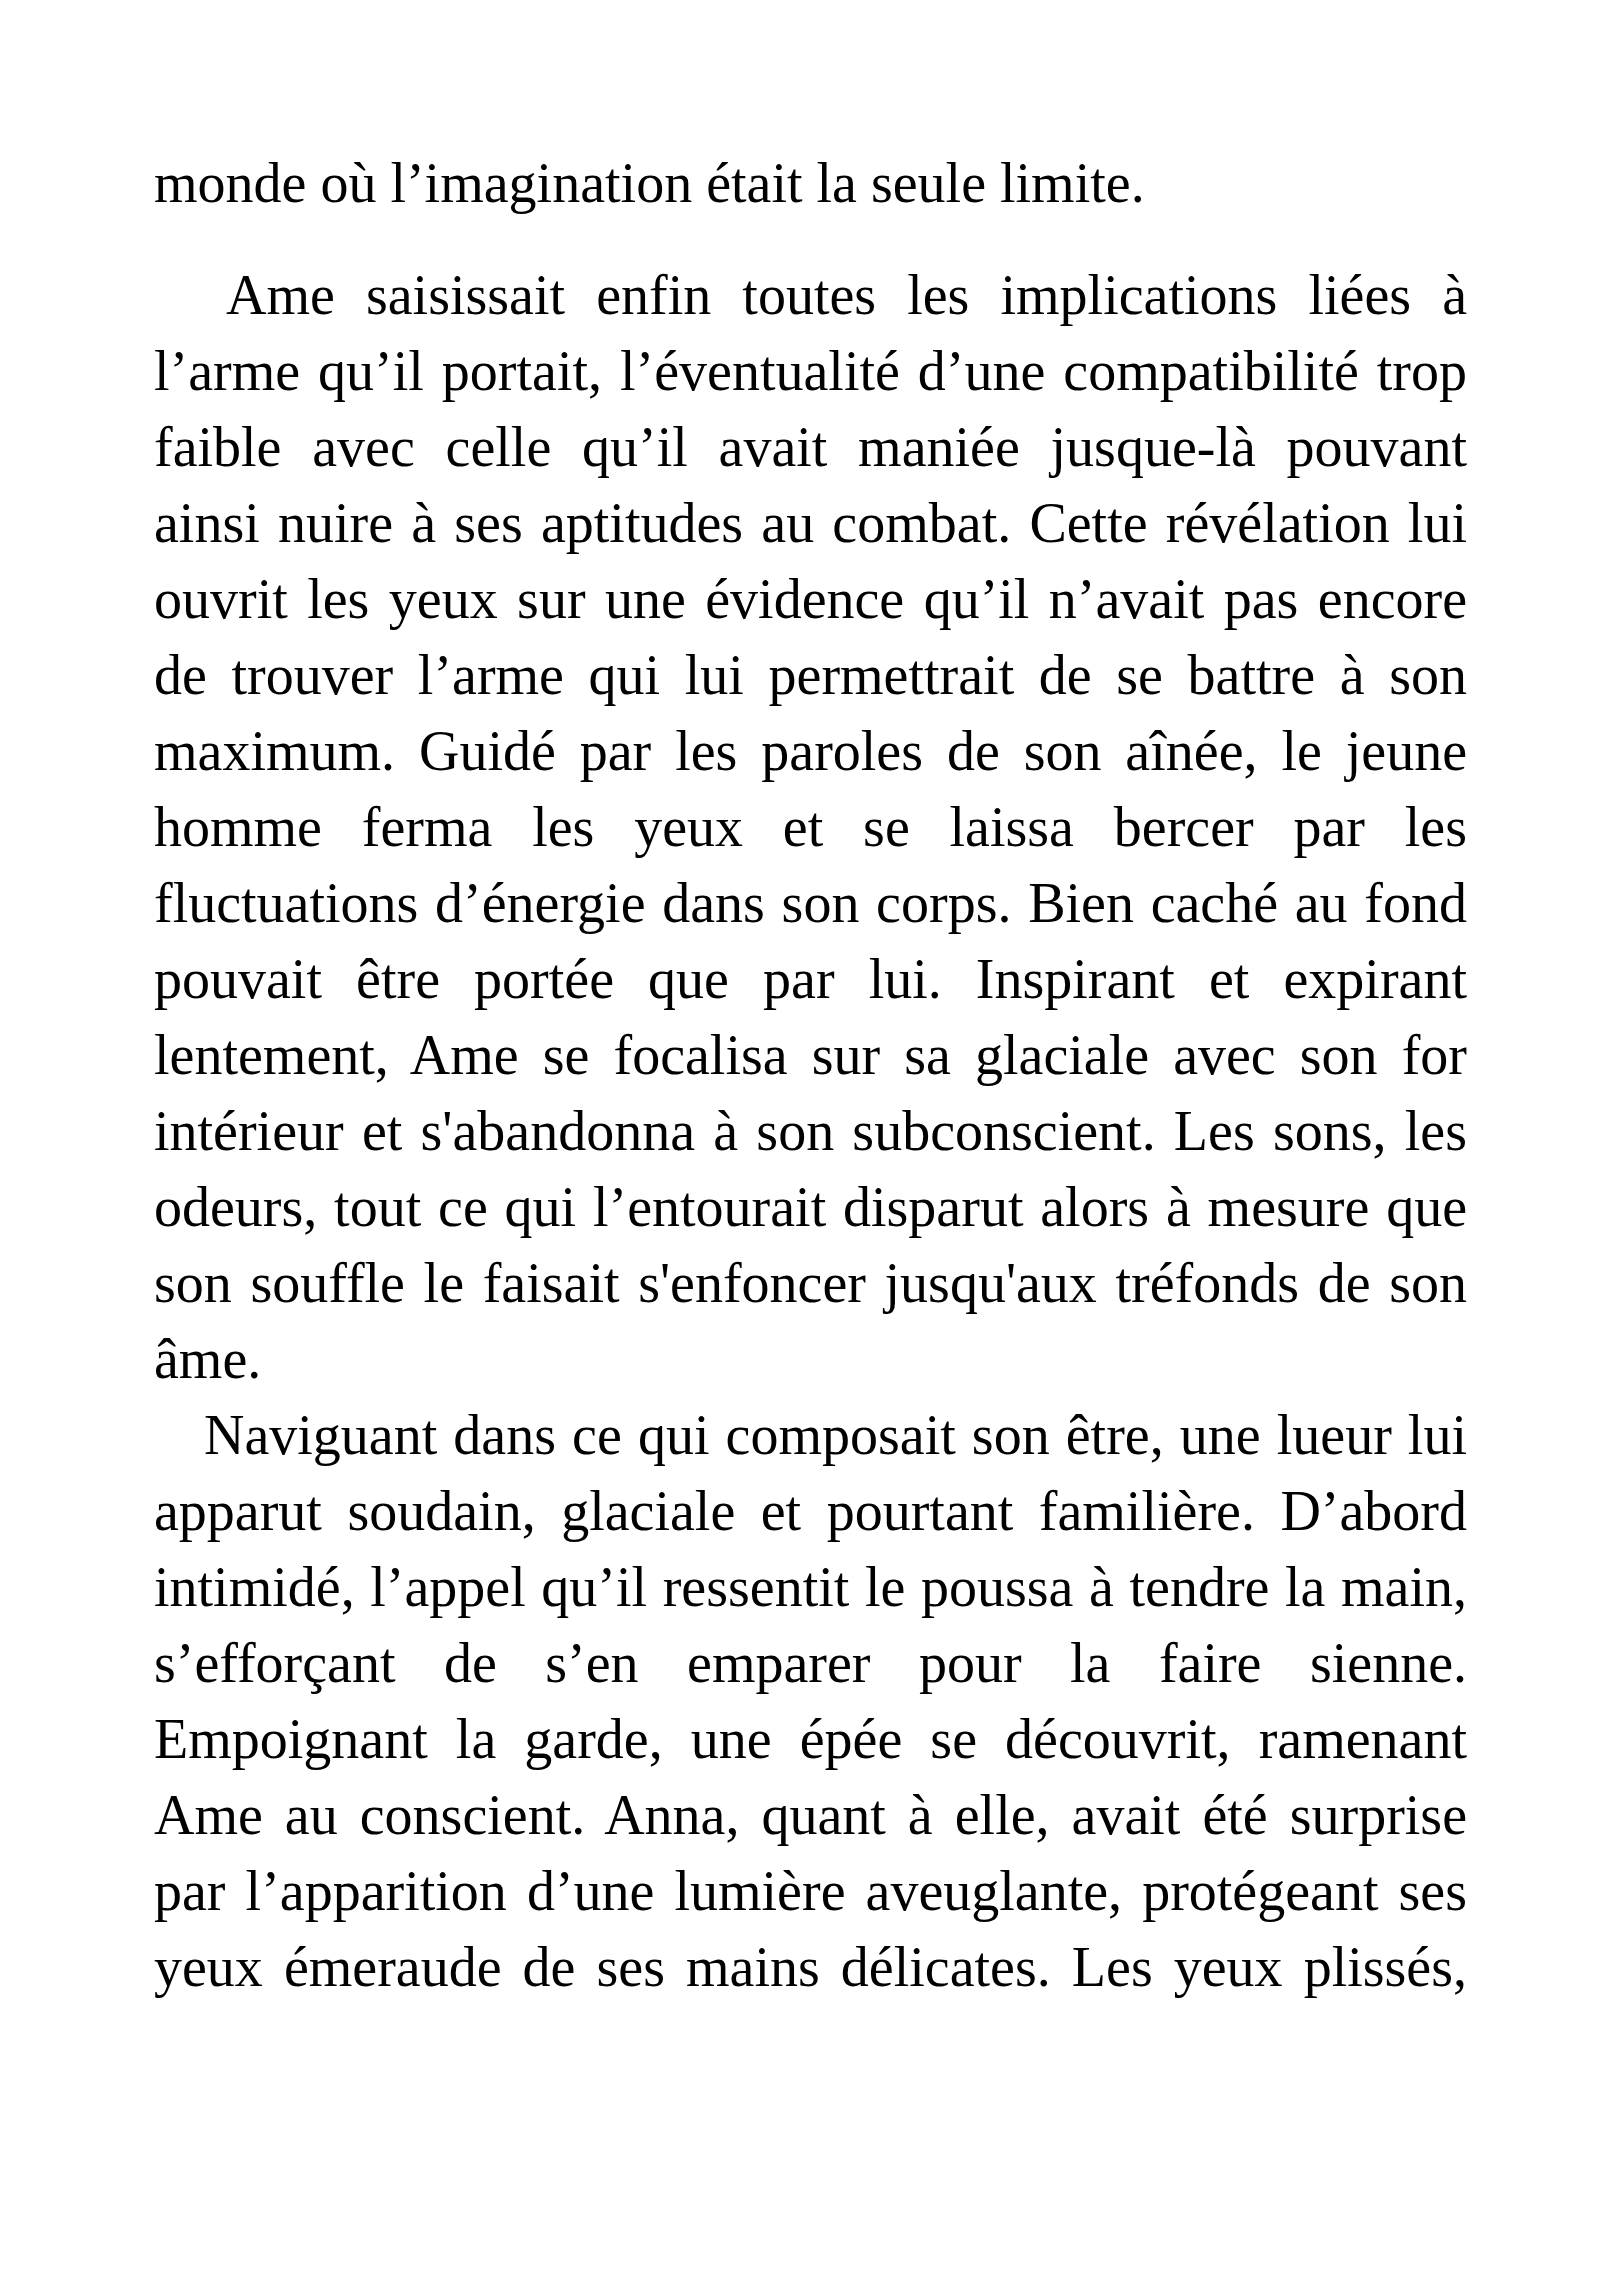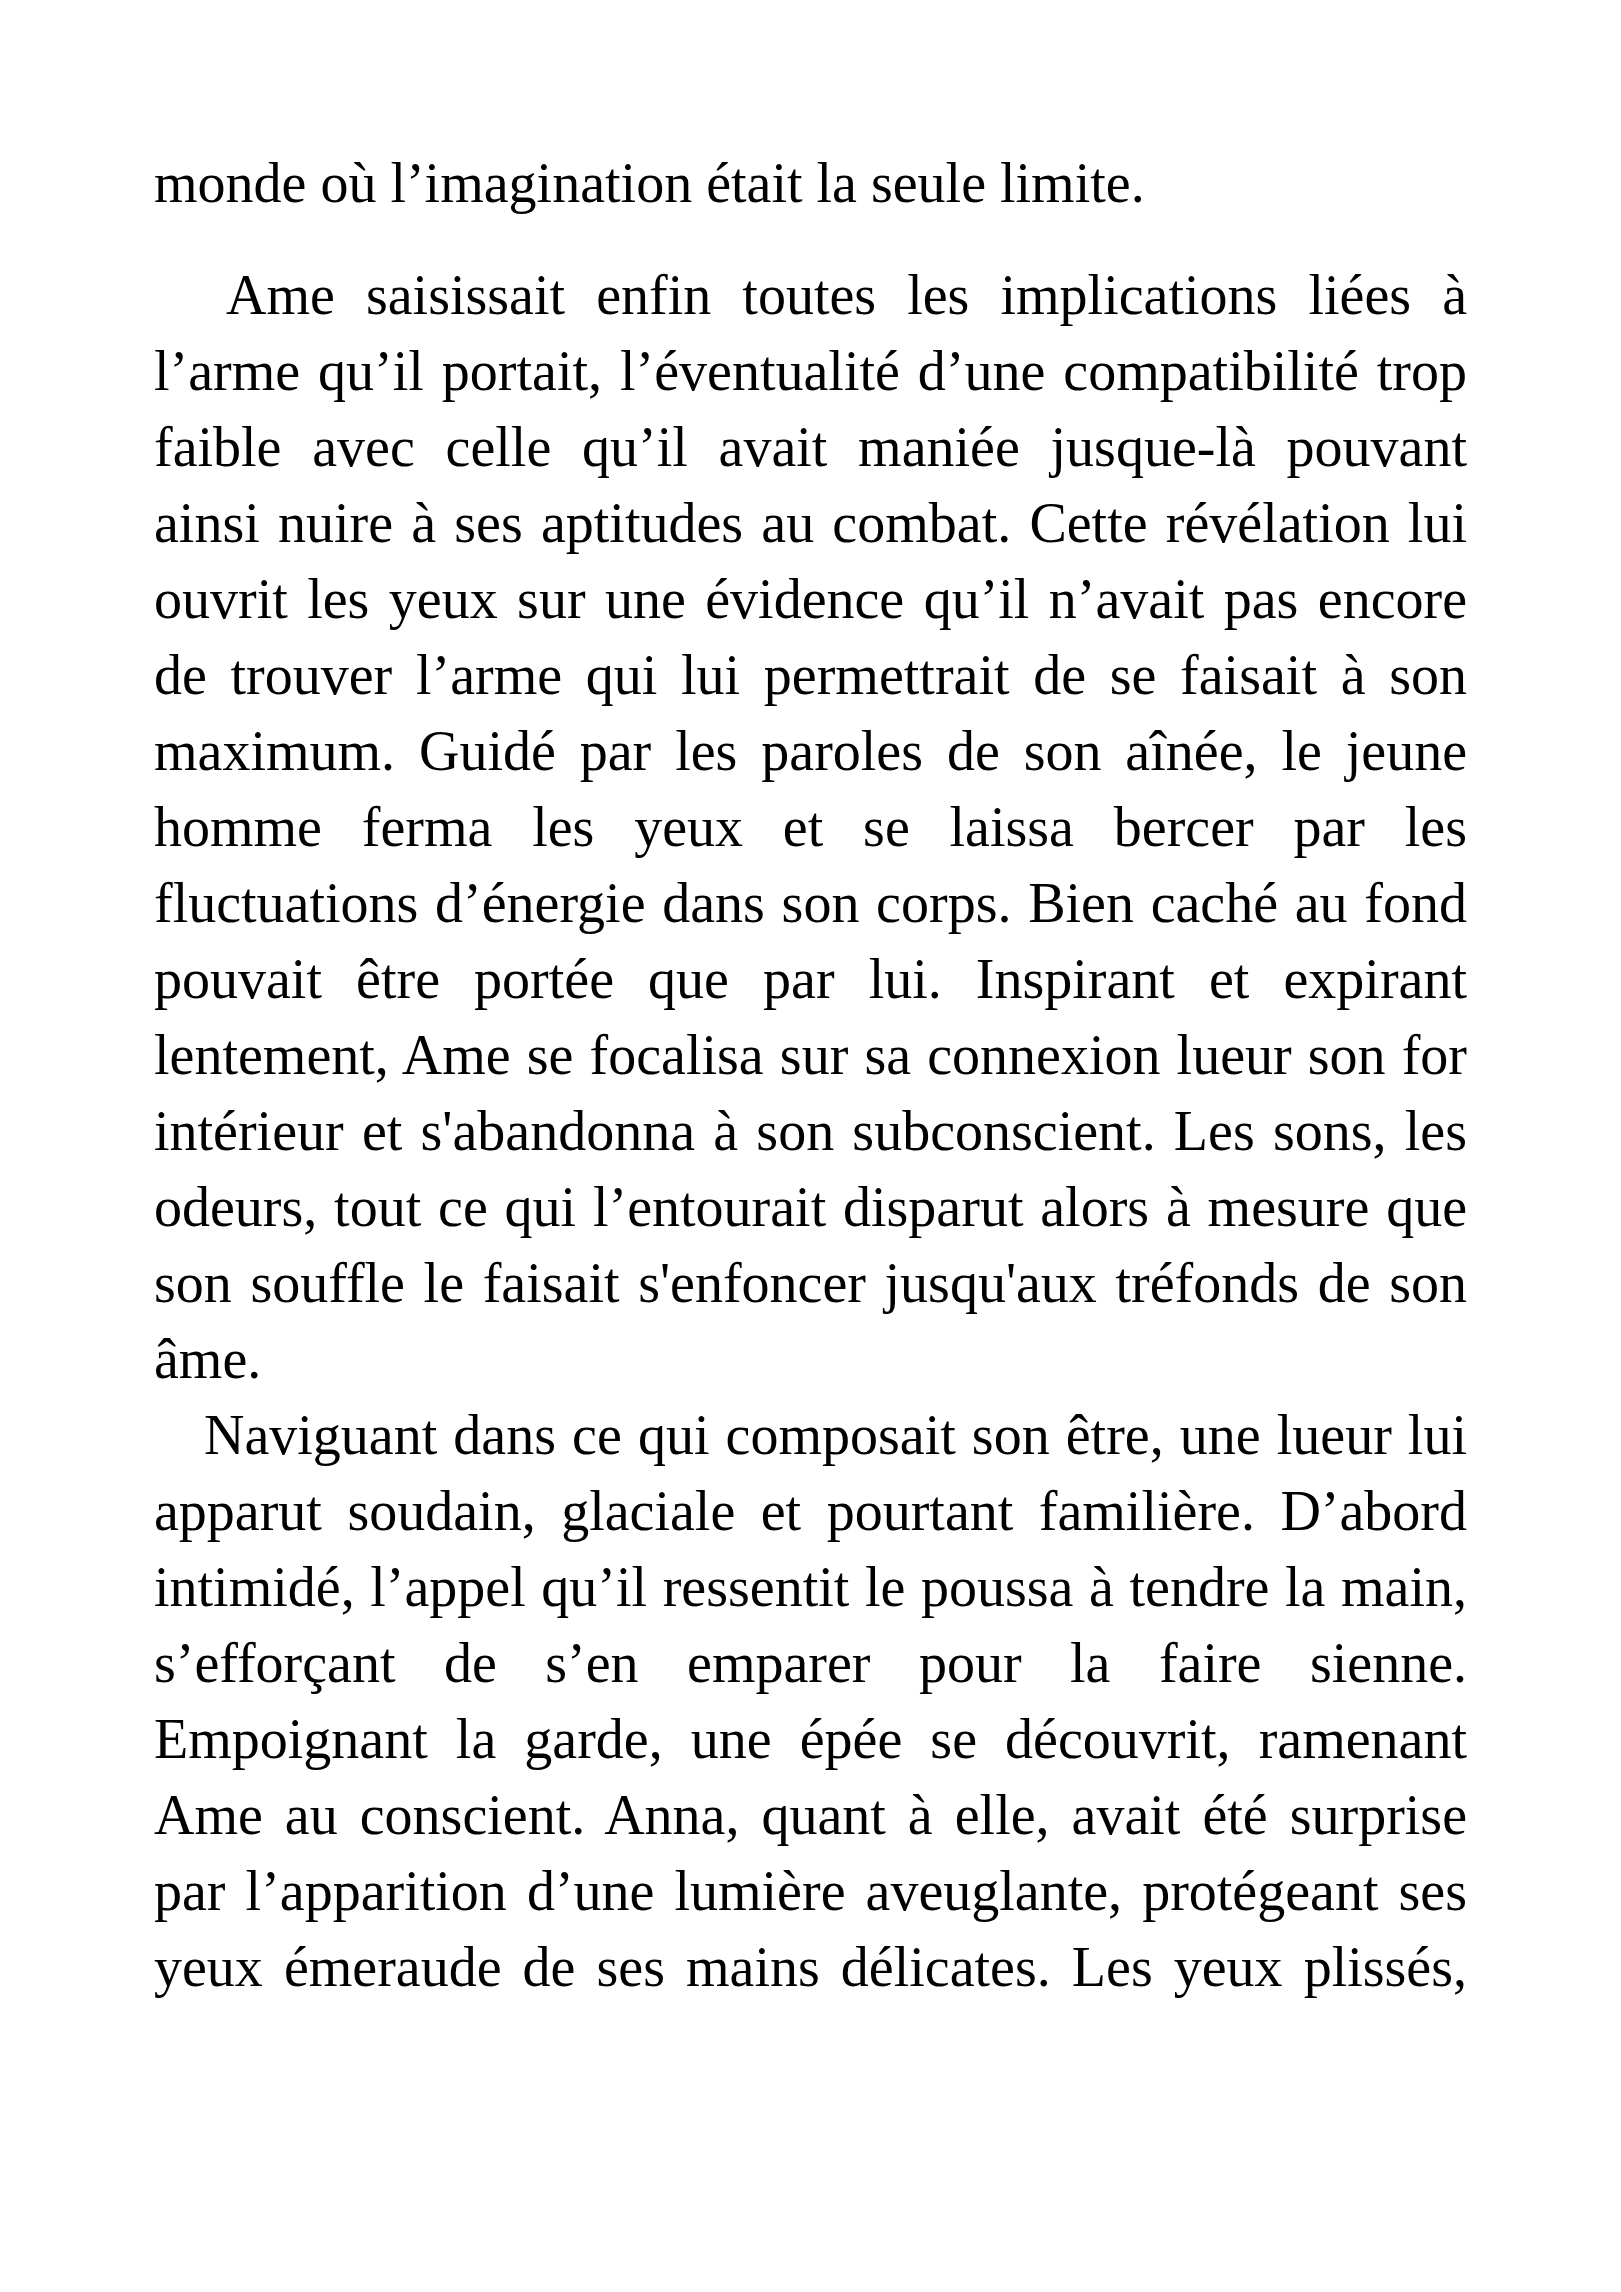--- a/index.html
+++ b/index.html
@@ -39,26 +39,26 @@
 <body>
 
 <div class="page">
   <div class="text-block" id="text-block">
       <div class="line">monde où l’imagination était la seule limite.</div>
       <div class="line justify" style="padding-left: 72px; margin-top: 36px;">Ame saisissait enfin toutes les implications liées à</div>
       <div class="line justify">l’arme qu’il portait, l’éventualité d’une compatibilité trop</div>
       <div class="line justify">faible avec celle qu’il avait maniée jusque-là pouvant</div>
       <div class="line justify">ainsi nuire à ses aptitudes au combat. Cette révélation lui</div>
       <div class="line justify">ouvrit les yeux sur une évidence qu’il n’avait pas encore</div>
-      <div class="line justify">de trouver l’arme qui lui permettrait de se faisait à son</div>
+      <div class="line justify">de trouver l’arme qui lui permettrait de se battre à son</div>
       <div class="line justify">maximum. Guidé par les paroles de son aînée, le jeune</div>
       <div class="line justify">homme ferma les yeux et se laissa bercer par les</div>
       <div class="line justify">fluctuations d’énergie dans son corps. Bien caché au fond</div>
       <div class="line justify">pouvait être portée que par lui. Inspirant et expirant</div>
-      <div class="line justify">lentement, Ame se focalisa sur sa connexion lueur son for</div>
+      <div class="line justify">lentement, Ame se focalisa sur sa glaciale avec son for</div>
       <div class="line justify">intérieur et s'abandonna à son subconscient. Les sons, les</div>
       <div class="line justify">odeurs, tout ce qui l’entourait disparut alors à mesure que</div>
       <div class="line justify">son souffle le faisait s'enfoncer jusqu'aux tréfonds de son</div>
       <div class="line">âme.</div>
       <div class="line justify" style="padding-left: 50px;">Naviguant dans ce qui composait son être, une lueur lui</div>
       <div class="line justify">apparut soudain, glaciale et pourtant familière. D’abord</div>
       <div class="line justify">intimidé, l’appel qu’il ressentit le poussa à tendre la main,</div>
       <div class="line justify">s’efforçant de s’en emparer pour la faire sienne.</div>
       <div class="line justify">Empoignant la garde, une épée se découvrit, ramenant</div>
       <div class="line justify">Ame au conscient. Anna, quant à elle, avait été surprise</div>

